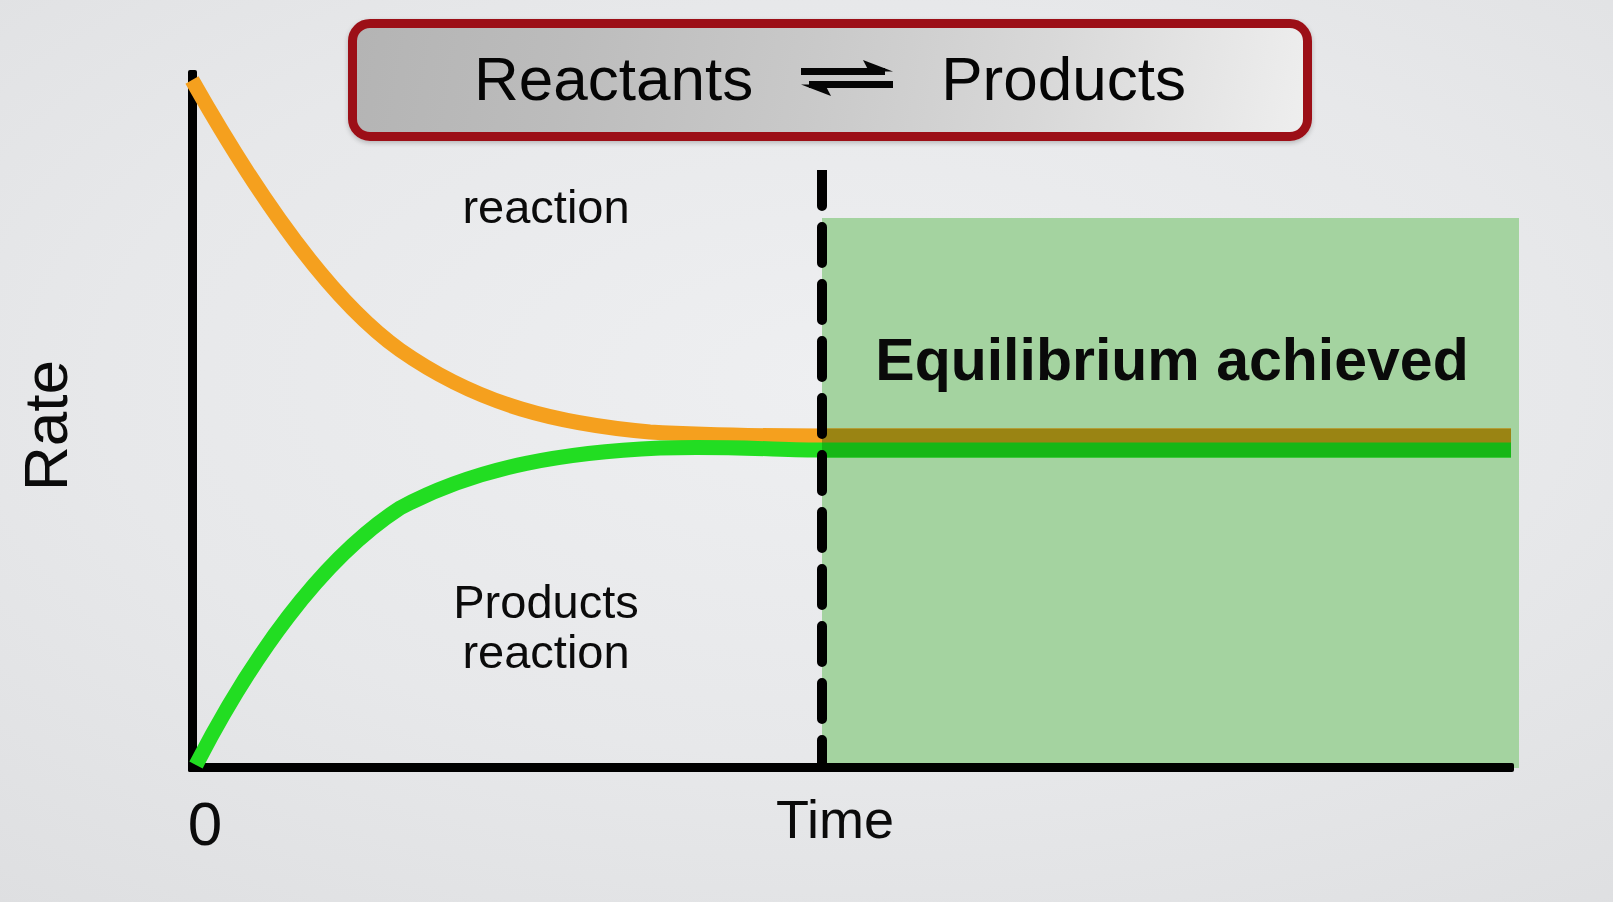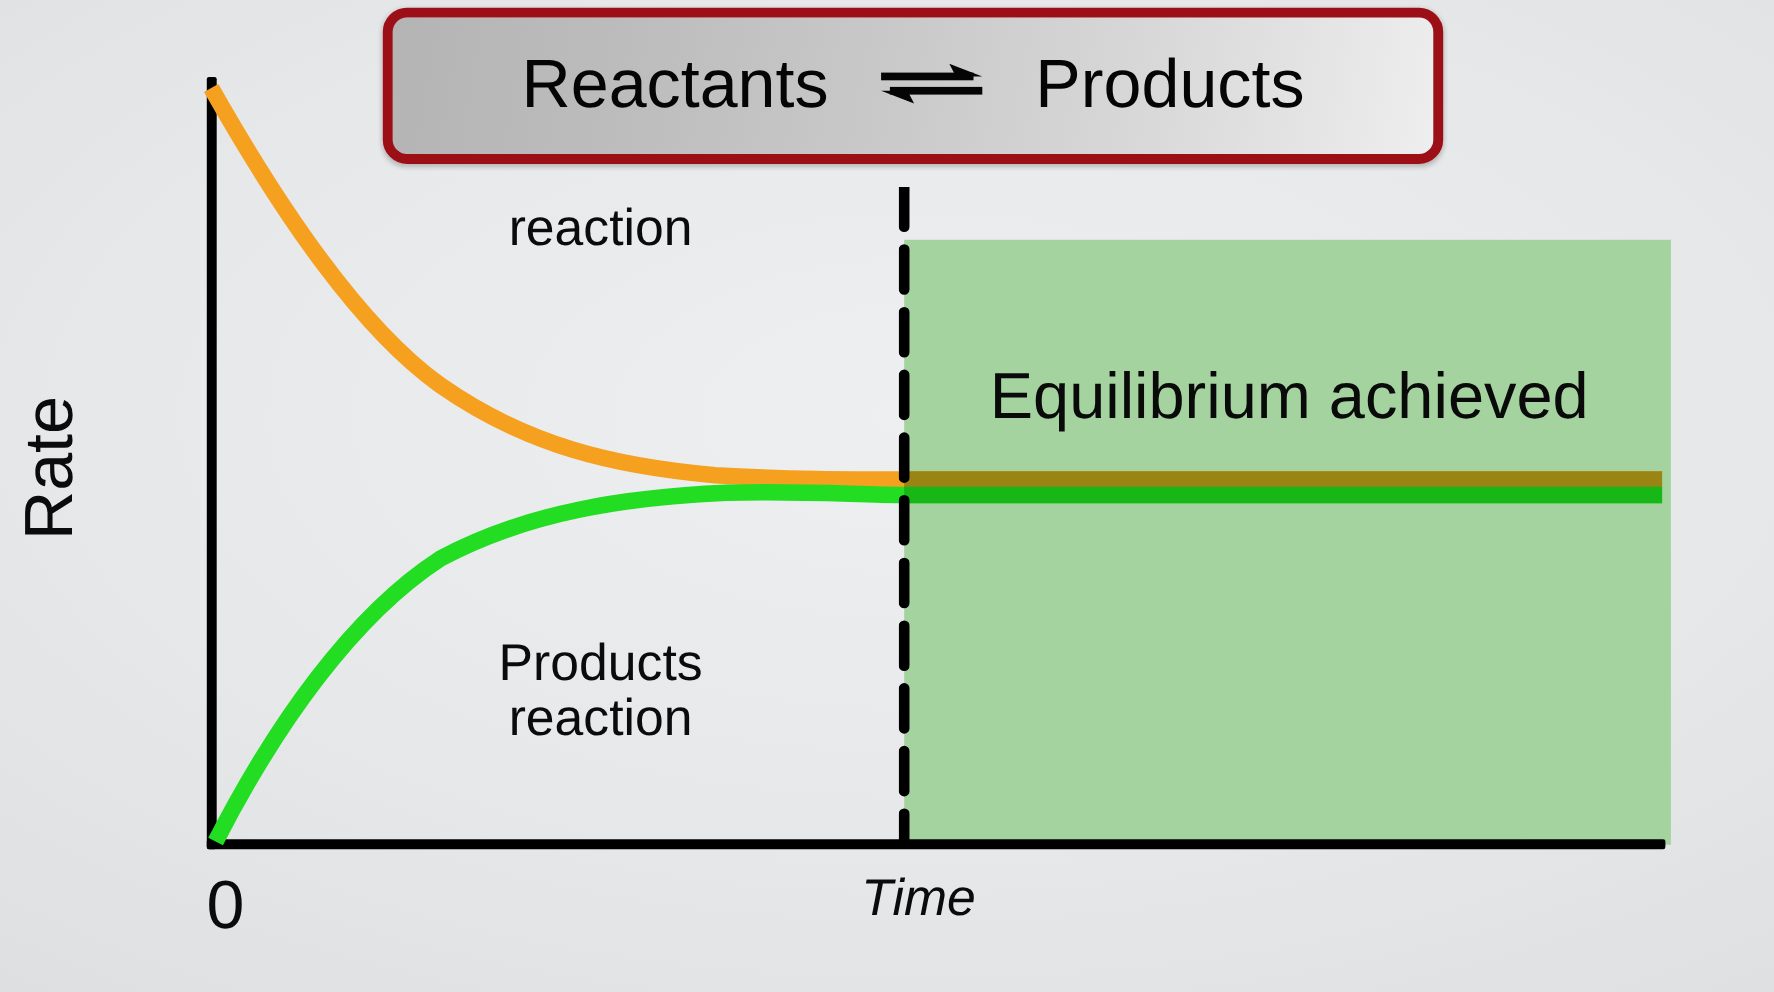--- a/index.html
+++ b/index.html
@@ -20,57 +20,58 @@
   #x-axis{left:188px;top:763px;width:1326px;height:9px;border-radius:2px;}
 
   
   #y-label{
     position:absolute;left:-55px;top:390px;width:200px;
     text-align:center;font-size:62px;color:#0b0b0b;
     transform:rotate(-90deg);letter-spacing:0px;
   }
   #x-label{
     position:absolute;left:700px;top:788px;width:270px;
-    text-align:center;font-size:47px;color:#0b0b0b;font-style:italic;
+    text-align:center;font-size:54px;color:#0b0b0b;
   }
   #zero-label{
     position:absolute;left:175px;top:788px;width:60px;
     text-align:center;font-size:62px;color:#0b0b0b;
   }
 
   
   #equilibrium-region{
     position:absolute;left:822px;top:218px;width:697px;height:550px;
     background:#a4d3a0;
   }
   #equilibrium-label{
     position:absolute;left:822px;top:326px;width:700px;
     text-align:center;font-size:59px;color:#0a0a0a;
     white-space:nowrap;
+    font-weight:bold;
   }
 
   
   #equilibrium-divider{
     position:absolute;left:817px;top:170px;width:10px;height:598px;
   }
 
   
   #curves{position:absolute;left:0;top:0;width:1613px;height:902px;}
 
   
   .curve-note{
     position:absolute;text-align:center;font-size:47px;
     color:#0b0b0b;line-height:1.06;white-space:nowrap;
   }
   #forward-note{left:396px;top:182px;width:300px;}
   #reverse-note{left:396px;top:577px;width:300px;}
 
   
   #title-banner{
-    position:absolute;left:348px;top:7px;width:964px;height:142px;
+    position:absolute;left:348px;top:19px;width:964px;height:122px;
     box-sizing:border-box;
     border:9px solid #9c0f17;border-radius:22px;
     background:linear-gradient(100deg,#b4b4b4 0%,#bcbcbc 22%,#c9c9c9 48%,#d8d8d8 72%,#e6e6e6 90%,#eeeeee 100%);
     display:flex;align-items:center;justify-content:center;
     box-shadow:0 2px 5px rgba(0,0,0,.22);
   }
   #banner-inner{
     display:flex;align-items:center;justify-content:center;
     gap:44px;width:100%;padding-bottom:4px;
   }

